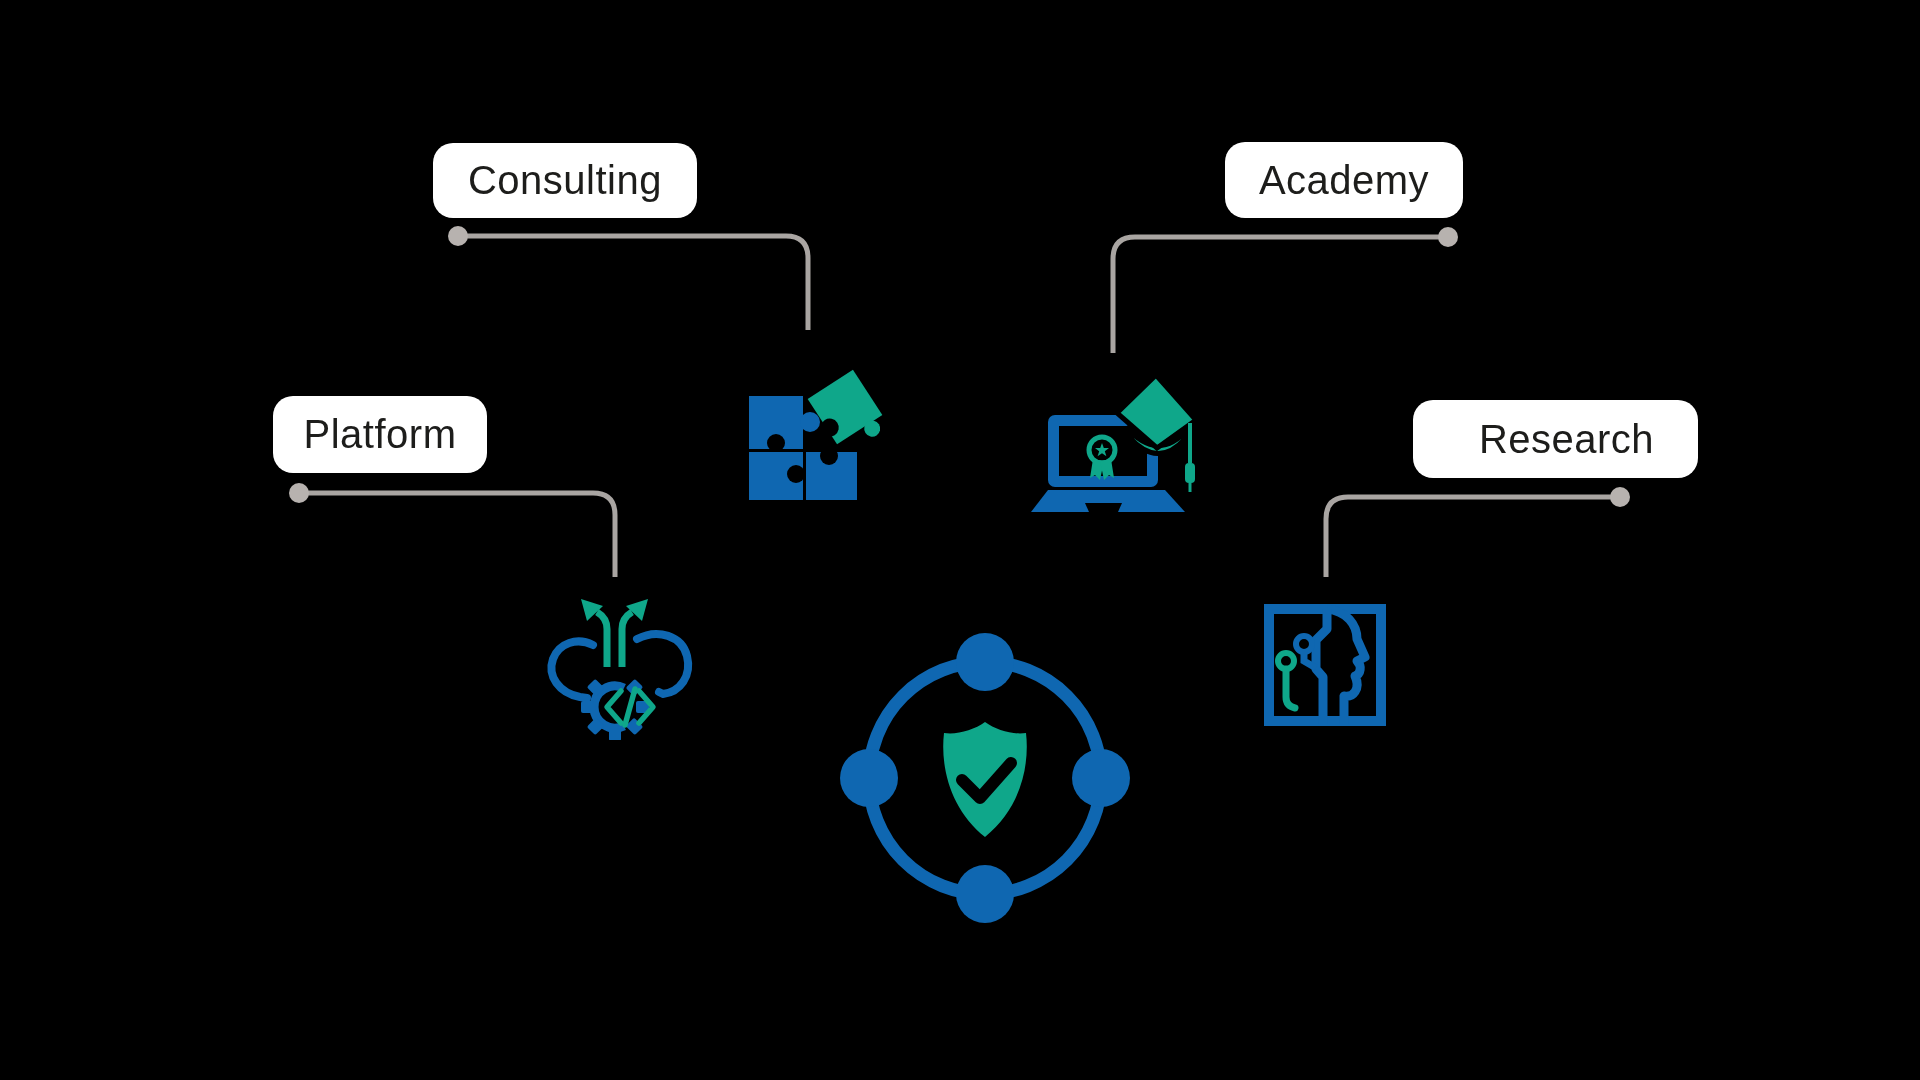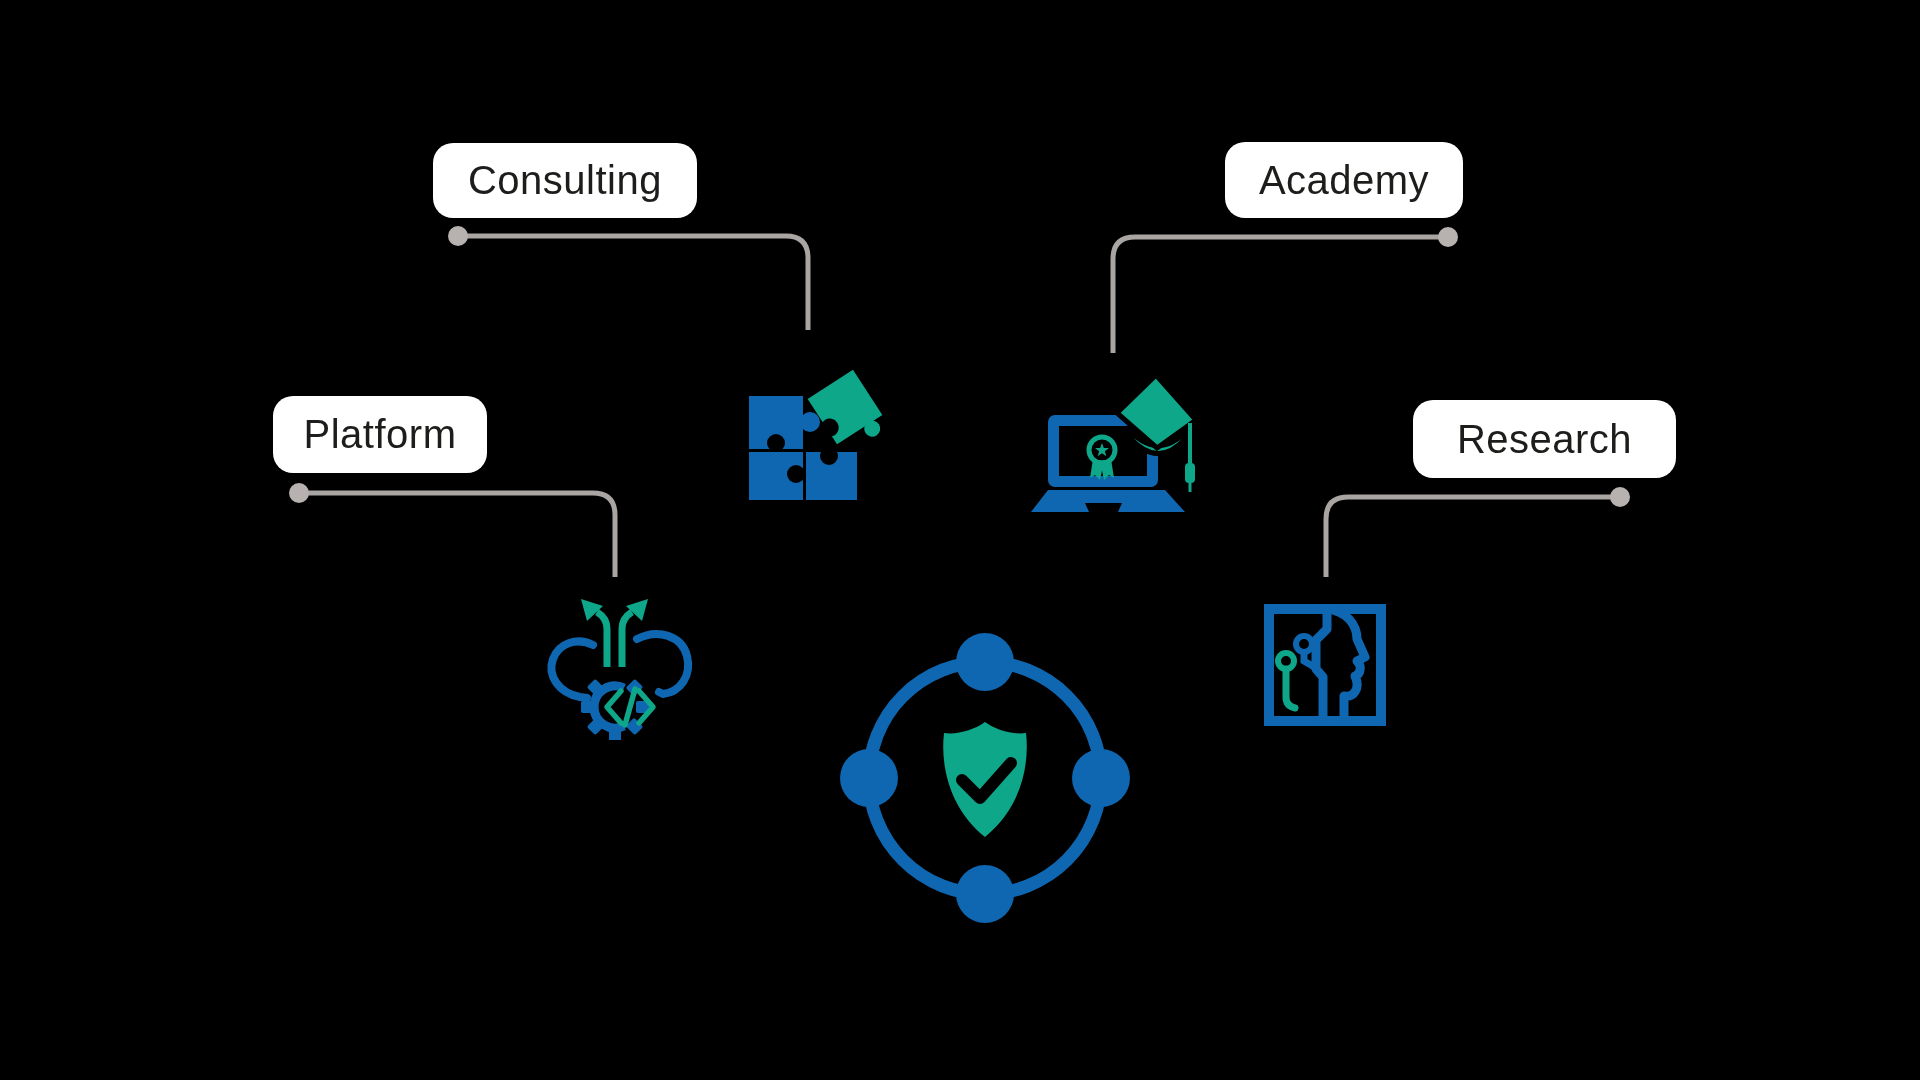--- a/index.html
+++ b/index.html
@@ -5,21 +5,21 @@
   html,body{margin:0;padding:0;background:#000;}
   .stage{position:relative;width:1920px;height:1080px;background:var(--bg);overflow:hidden;
          font-family:"Liberation Sans",sans-serif;text-align:center;}
   .connectors{position:absolute;left:0;top:0;width:1920px;height:1080px;}
   .pill{position:absolute;background:var(--label_bg);color:var(--label_text);
         border-radius:20px;display:flex;align-items:center;justify-content:center;
         font-size:40px;font-weight:400;letter-spacing:.5px;}
   #pill-consulting{left:433px;top:143px;width:264px;height:75px;}
   #pill-academy  {left:1225px;top:142px;width:238px;height:76px;}
   #pill-platform {left:273px;top:396px;width:214px;height:77px;}
-  #pill-research {left:1413px;top:400px;width:263px;height:78px;}
+  #pill-research {left:1413px;top:400px;width:263px;height:78px;padding-left:22px;}
   .icon{position:absolute;}
   #icon-puzzle {left:735px;top:360px;}
   #icon-academy{left:1030px;top:365px;}
   #icon-cloud  {left:535px;top:585px;}
   #icon-head   {left:1255px;top:595px;}
   #icon-center {left:830px;top:620px;}
   .s-line{stroke:var(--line_gray);stroke-width:5;fill:none;}
   .f-dot{fill:var(--dot_gray);}
   .f-blue{fill:var(--blue);}
   .f-teal{fill:var(--teal);}

